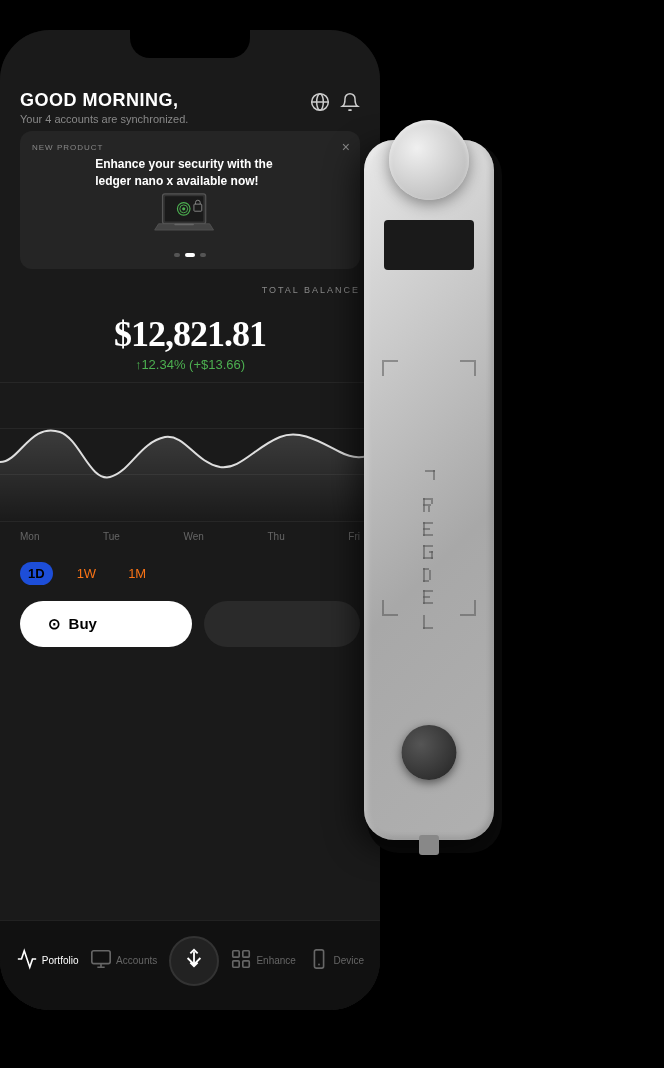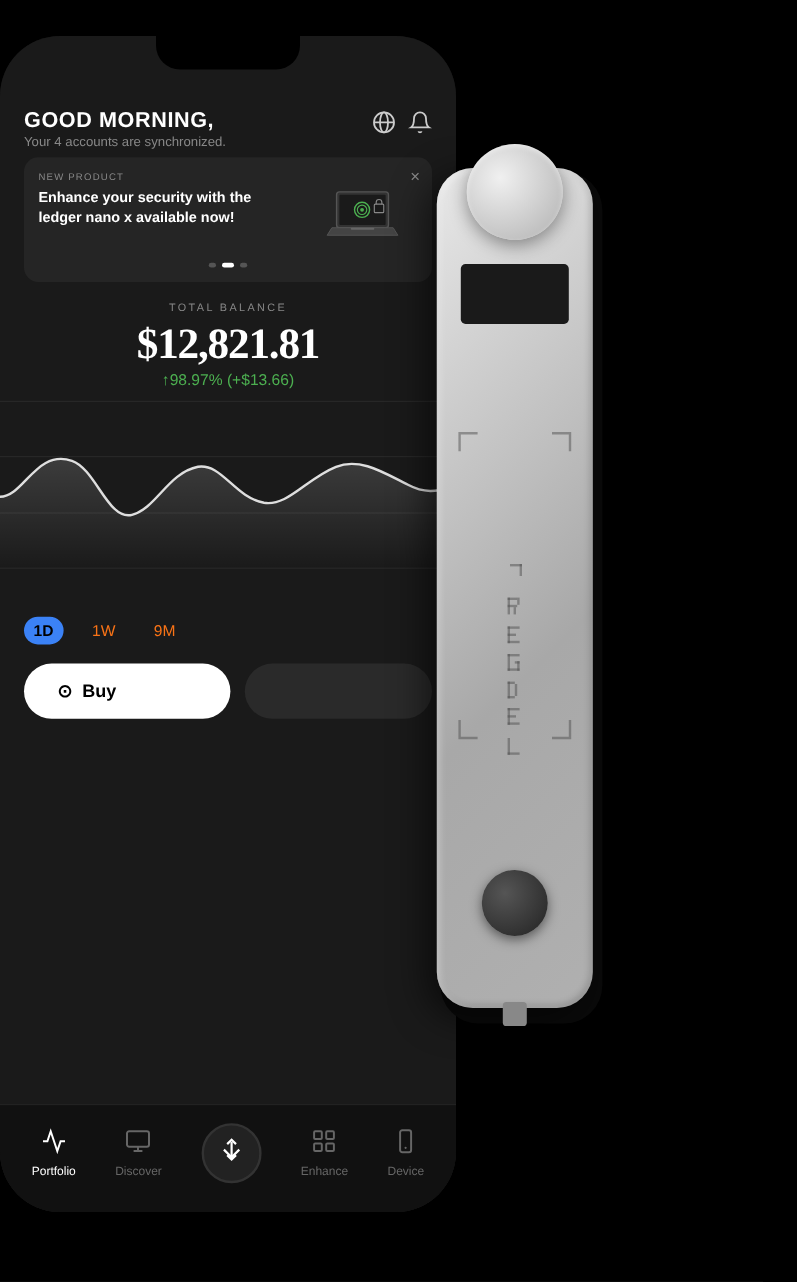--- a/index.html
+++ b/index.html
@@ -108,20 +108,22 @@
       color: #888;
       font-size: 8px;
       letter-spacing: 1px;
       text-transform: uppercase;
       margin-bottom: 4px;
     }
 
     .banner-content {
       display: flex;
       justify-content: space-between;
+      align-items: center;
+      flex-direction: column;
     }
 
     .banner-text {
       color: #fff;
       font-size: 12px;
       font-weight: 600;
       line-height: 1.4;
       max-width: 60%;
     }
 
@@ -160,21 +162,22 @@
     .balance-section {
       text-align: center;
       margin: 10px 0 8px;
     }
 
     .balance-label {
       color: #888;
       font-size: 9px;
       letter-spacing: 2px;
       text-transform: uppercase;
-      margin-bottom: 4px;
+      margin-bottom: 18px;
+      text-align: right;
     }
 
     .balance-amount {
       color: #fff;
       font-size: 36px;
       font-weight: 700;
       letter-spacing: -1px;
       font-family: Liberation Serif, serif;
     }
 
@@ -239,21 +242,21 @@
       color: #f97316;
       font-size: 13px;
       background: none;
       border: none;
       cursor: pointer;
       padding: 4px 8px;
       border-radius: 20px;
     }
 
     .time-btn.active {
-      background: #3b82f6;
+      background: #1d4ed8;
       color: #000;
       font-weight: 600;
     }
 
     
     .action-buttons {
       display: flex;
       gap: 12px;
       margin-bottom: 16px;
     }
@@ -295,21 +298,20 @@
       background: #111;
       display: flex;
       justify-content: space-around;
       align-items: center;
       padding: 0 10px 10px;
       border-top: 1px solid #222;
     }
 
     .nav-item {
       display: flex;
-      flex-direction: column;
       align-items: center;
       gap: 4px;
       cursor: pointer;
     }
 
     .nav-label {
       color: #666;
       font-size: 10px;
     }
 
@@ -533,21 +535,21 @@
           <div class="dot"></div>
           <div class="dot active"></div>
           <div class="dot"></div>
         </div>
         <span class="banner-close">×</span>
       </div>
 
       <div class="balance-section">
         <div class="balance-label">TOTAL BALANCE</div>
         <div class="balance-amount">$12,821.81</div>
-        <div class="balance-change">↑98.97% (+$13.66)</div>
+        <div class="balance-change">↑12.34% (+$13.66)</div>
       </div>
 
       <div class="chart-container">
         <div class="chart-grid">
           <div class="grid-line"></div>
           <div class="grid-line"></div>
           <div class="grid-line"></div>
           <div class="grid-line"></div>
         </div>
         <svg class="chart-svg" viewBox="0 0 380 140" preserveAspectRatio="none">
@@ -555,26 +557,33 @@
             <linearGradient id="chartGrad" x1="0" y1="0" x2="0" y2="1">
               <stop offset="0%" stop-color="rgba(255,255,255,0.15)"></stop>
               <stop offset="100%" stop-color="rgba(255,255,255,0)"></stop>
             </linearGradient>
           </defs>
 
           <path d="M0,80 C20,80 30,40 60,50 C80,57 90,100 110,95 C130,90 140,60 165,55 C185,52 195,80 220,85 C240,88 255,65 280,55 C300,47 320,60 340,70 C355,78 365,75 380,72" stroke="rgba(255,255,255,0.85)" stroke-width="2" fill="none"></path>
 
           <path d="M0,80 C20,80 30,40 60,50 C80,57 90,100 110,95 C130,90 140,60 165,55 C185,52 195,80 220,85 C240,88 255,65 280,55 C300,47 320,60 340,70 C355,78 365,75 380,72 L380,140 L0,140 Z" fill="url(#chartGrad)"></path>
         </svg>
+        <div class="chart-labels">
+          <span class="chart-label">Mon</span>
+          <span class="chart-label">Tue</span>
+          <span class="chart-label">Wen</span>
+          <span class="chart-label">Thu</span>
+          <span class="chart-label">Fri</span>
+        </div>
       </div>
 
       <div class="time-filters">
         <button class="time-btn active">1D</button>
         <button class="time-btn">1W</button>
-        <button class="time-btn">9M</button>
+        <button class="time-btn">1M</button>
       </div>
 
       <div class="action-buttons">
         <button class="btn-buy">
           <span>⊙</span>
           <span>Buy</span>
         </button>
         <button class="btn-secondary"></button>
       </div>
 
@@ -591,21 +600,21 @@
       </div>
 
       <div class="nav-item">
         <span>
           <svg width="22" height="22" viewBox="0 0 24 24" fill="none" stroke="#666" stroke-width="1.8">
             <rect x="2" y="3" width="20" height="14" rx="2"></rect>
             <line x1="8" y1="21" x2="16" y2="21"></line>
             <line x1="12" y1="17" x2="12" y2="21"></line>
           </svg>
         </span>
-        <span class="nav-label">Discover</span>
+        <span class="nav-label">Accounts</span>
       </div>
 
       <div class="nav-item">
         <div class="nav-center">
           <span class="nav-center-icon">
             <svg width="22" height="22" viewBox="0 0 24 24" fill="none" stroke="#fff" stroke-width="2">
               <line x1="12" y1="5" x2="12" y2="19"></line>
               <polyline points="19 12 12 19 5 12"></polyline>
               <polyline points="19 12 12 5 5 12" transform="translate(0 0)" style="display:none"></polyline>
 

